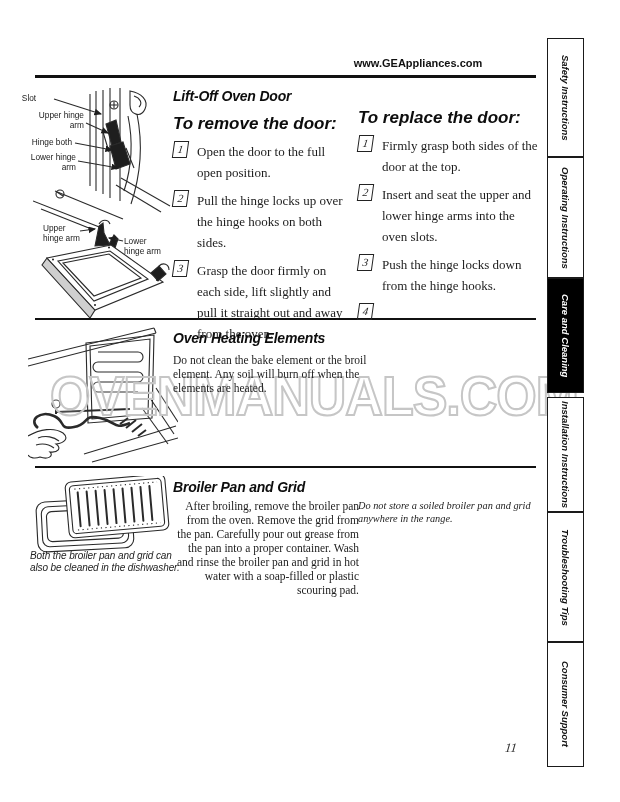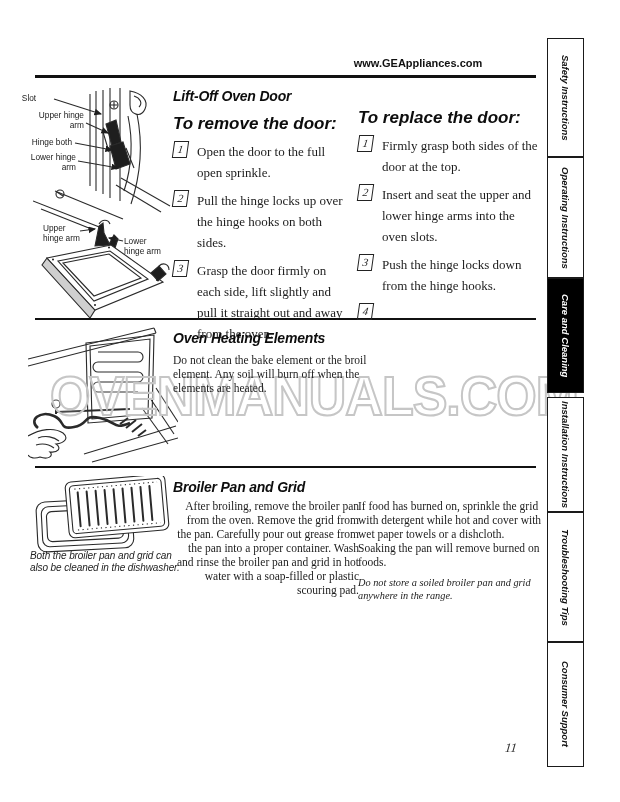--- a/index.html
+++ b/index.html
@@ -141,21 +141,21 @@
     </g>
   </svg>
   <span class="diagram-label" style="left:43px;top:224px;width:40px;">Upper hinge arm</span>
   <span class="diagram-label" style="left:124px;top:237px;width:40px;">Lower hinge arm</span>
 
   <div class="abs" style="left:173px;top:88px;width:180px;">
     <h2 class="sec">Lift-Off Oven Door</h2>
     <div class="subhead">To remove the door:</div>
     <div class="step">
       <span class="stepnum">1</span>
-      <span class="steptext">Open the door to the full open sprinkle.</span>
+      <span class="steptext">Open the door to the full open position.</span>
     </div>
     <div class="step">
       <span class="stepnum">2</span>
       <span class="steptext">Pull the hinge locks up over the hinge hooks on both sides.</span>
     </div>
     <div class="step">
       <span class="stepnum">3</span>
       <span class="steptext">Grasp the door firmly on each side, lift slightly and pull it straight out and away from the oven.</span>
     </div>
   </div>
@@ -224,19 +224,18 @@
   </svg>
   <div class="abs caption" style="left:30px;top:550px;width:150px;">Both the broiler pan and grid can also be cleaned in the dishwasher.</div>
 
   <div class="abs" style="left:173px;top:479px;width:200px;">
     <h2 class="sec">Broiler Pan and Grid</h2>
   </div>
   <div class="abs" style="left:173px;top:492px;width:186px;text-align:right;">
     <p class="body-p">After broiling, remove the broiler pan from the oven. Remove the grid from the pan. Carefully pour out grease from the pan into a proper container. Wash and rinse the broiler pan and grid in hot water with a soap-filled or plastic scouring pad.</p>
   </div>
   <div class="abs" style="left:358px;top:492px;width:184px;">
-    <p class="body-p">If food has burned on, sprinkle the grid with detergent while hot and cover with wet paper towels or a dishcloth. Soaking the pan will remove burned on foods.</p>
     <div class="note-italic">Do not store a soiled broiler pan and grid anywhere in the range.</div>
   </div>
 
   <div class="pagenum">11</div>
 
 </div>
 
 </body></html>

